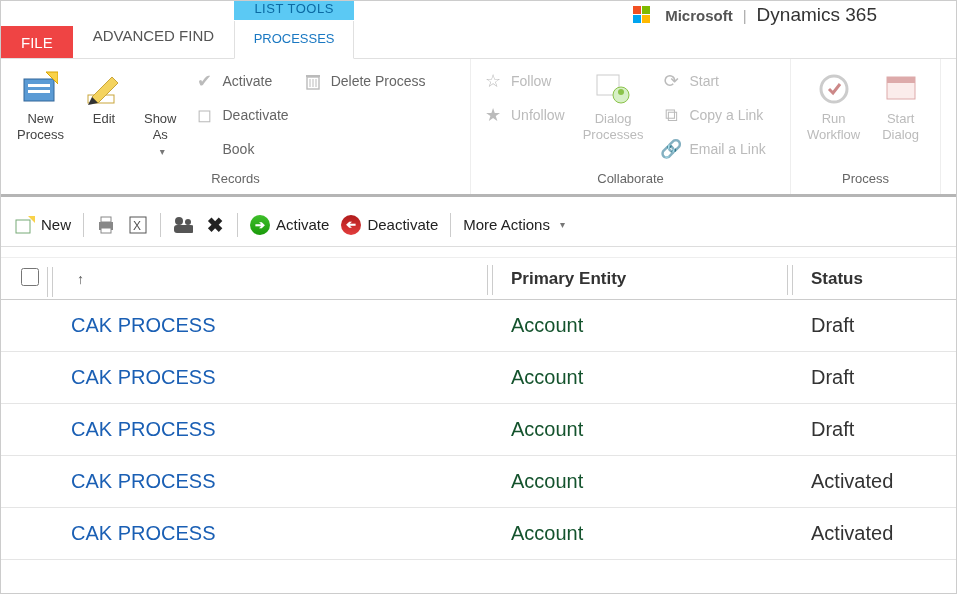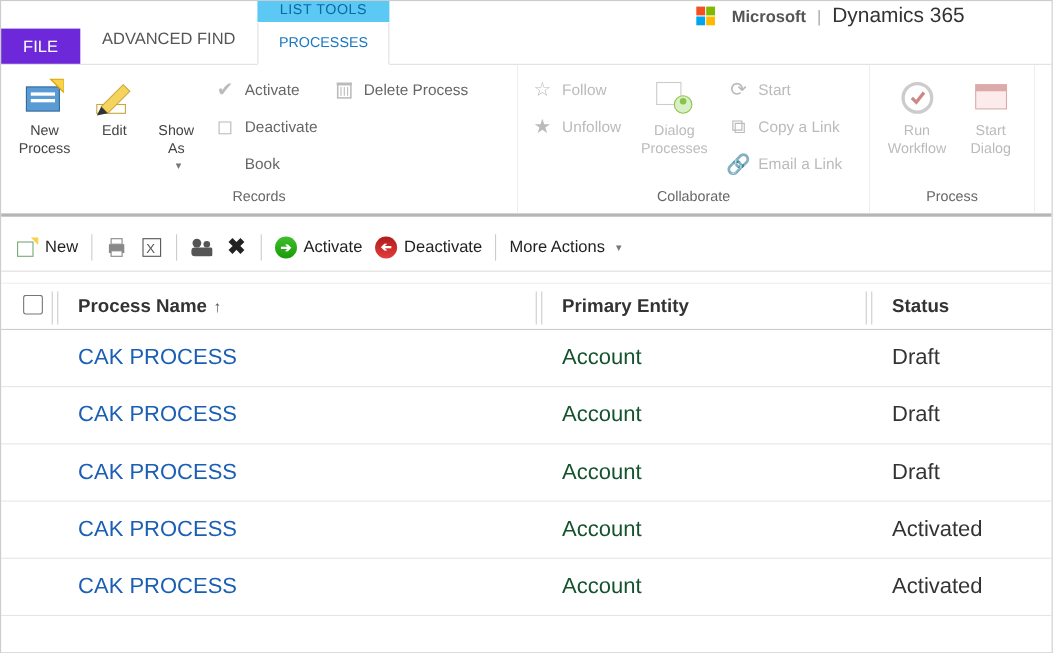--- a/index.html
+++ b/index.html
@@ -39,21 +39,21 @@
     align-items:flex-end;
   }
   .tab {
     padding: 10px 20px 14px;
     font-size: 15px;
     color: #555;
     cursor: pointer;
     text-align:center;
   }
   .tab.file {
-    background: #6d28d9;
+    background: #ef4444;
     color: #fff;
     padding: 10px 20px;
     height:32px;
     margin-top:28px;
     display:flex;align-items:center;
   }
   .tab.adv {
     padding-top:30px;
     color:#555;
   }
@@ -371,21 +371,20 @@
   <div class="tbtn">
     <span>More Actions</span>
     <span class="caret">▾</span>
   </div>
 </div>
 
 <div class="gridhead">
   <div class="chk"><input type="checkbox" style=""></div>
   <div class="colh col-name">
     <span class="div"></span>
-    <span>Process Name</span>
     <span class="sortarr">↑</span>
   </div>
   <div class="colh col-ent">
     <span class="div"></span>
     <span>Primary Entity</span>
   </div>
   <div class="colh col-stat">
     <span class="div"></span>
     <span>Status</span>
   </div>

